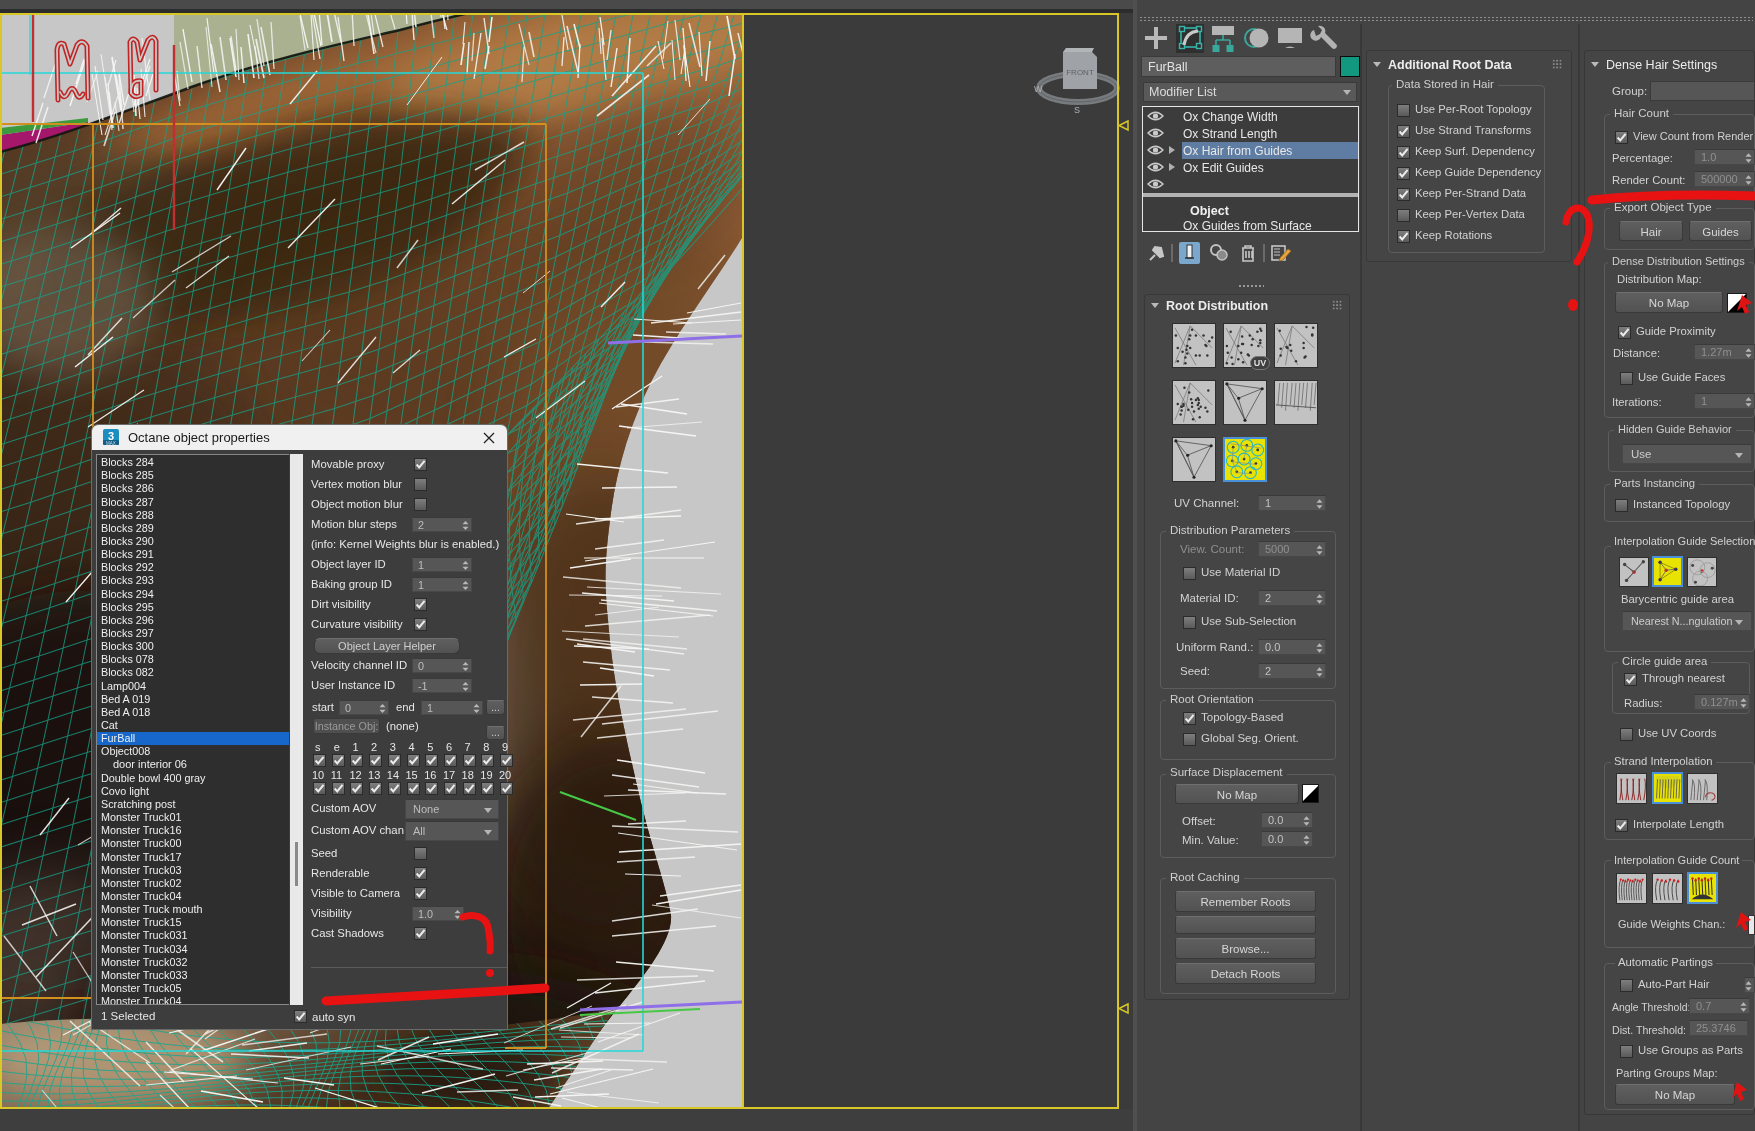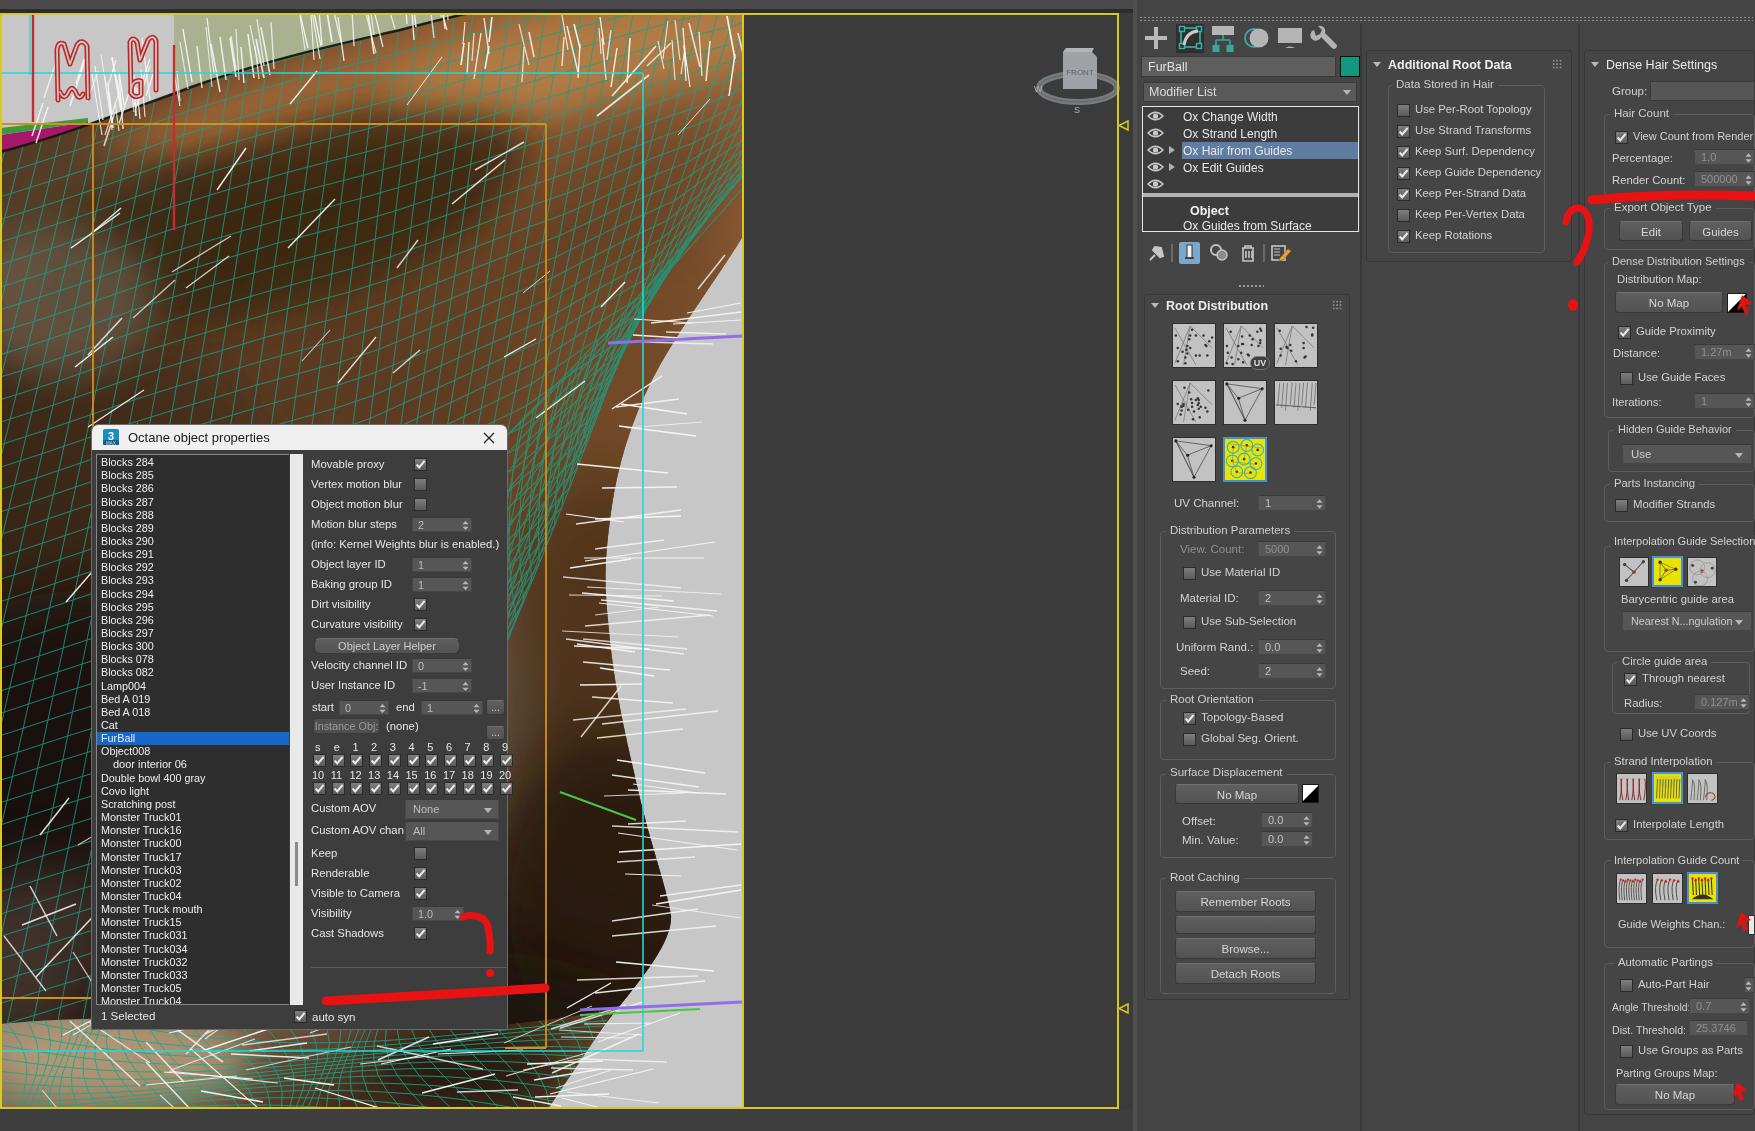--- a/index.html
+++ b/index.html
@@ -1001,21 +1001,21 @@
 <div class="lb" style="left:1612px;top:174px;font-size:11.3px;color:#d2d2d2;">Render Count:</div>
 <div class="fld" style="left:1694px;top:171px;width:61px;height:16px">
     <span style="position:absolute;left:6px;top:1px;font-size:11px;color:#8f8f8f">500000</span>
     <svg width="9" height="16" viewBox="0 0 9 16" preserveAspectRatio="none" style="position:absolute;right:1px;top:1px;height:14px">
       <path d="M4.5,2.5 L7.5,6.5 L1.5,6.5 Z" fill="#b8b8b8"></path>
       <path d="M4.5,13.5 L7.5,9.5 L1.5,9.5 Z" fill="#b8b8b8"></path>
     </svg>
   </div>
 <div class="grp" style="left:1604px;top:208px;width:151px;height:42px"></div>
 <div class="lb" style="left:1610px;top:201px;font-size:11.5px;color:#cfcfcf;background:#454545;padding:0 4px">Export Object Type</div>
-<div class="btn" style="left:1619px;top:221px;width:64px;height:20px;font-size:11.5px;color:#d6d6d6;line-height:20px">Edit</div>
+<div class="btn" style="left:1619px;top:221px;width:64px;height:20px;font-size:11.5px;color:#d6d6d6;line-height:20px">Hair</div>
 <div class="btn" style="left:1689px;top:221px;width:63px;height:20px;font-size:11.5px;color:#d6d6d6;line-height:20px">Guides</div>
 <div class="grp" style="left:1604px;top:262px;width:151px;height:156px"></div>
 <div class="lb" style="left:1608px;top:255px;font-size:11px;color:#cfcfcf;background:#454545;padding:0 4px">Dense Distribution Settings</div>
 <div class="lb" style="left:1617px;top:273px;font-size:11.3px;color:#d2d2d2;">Distribution Map:</div>
 <div class="btn" style="left:1615px;top:292px;width:108px;height:21px;font-size:11.5px;color:#d6d6d6;line-height:21px">No Map</div>
 <div style="position:absolute;left:1727px;top:293px;width:20px;height:20px;background:linear-gradient(135deg,#ffffff 49%,#000000 51%);border:1px solid #1a1a1a"></div>
 <div class="cbx" style="left:1618px;top:326px;width:13px;height:13px">
     <svg width="13" height="13" viewBox="0 0 13 13" style="position:absolute;left:-1px;top:-1px">
       <path d="M2.6,6.5 L5.2,9.4 L10.6,2.8" fill="none" stroke="#ececec" stroke-width="2"></path>
     </svg>
@@ -1041,21 +1041,21 @@
   </div>
 <div class="grp" style="left:1608px;top:430px;width:147px;height:42px"></div>
 <div class="lb" style="left:1614px;top:423px;font-size:11px;color:#cfcfcf;background:#454545;padding:0 4px">Hidden Guide Behavior</div>
 <div class="fld" style="left:1622px;top:444px;width:130px;height:20px">
     <span style="position:absolute;left:8px;top:3px;font-size:11.5px;color:#cccccc">Use</span>
     <span class="dar" style="right:8px;top:8px"></span>
   </div>
 <div class="grp" style="left:1604px;top:484px;width:151px;height:38px"></div>
 <div class="lb" style="left:1610px;top:477px;font-size:11.3px;color:#cfcfcf;background:#454545;padding:0 4px">Parts Instancing</div>
 <div class="cbx" style="left:1615px;top:499px;width:13px;height:13px"></div>
-<div class="lb" style="left:1633px;top:498px;font-size:11.3px;color:#d2d2d2">Modifier Strands</div>
+<div class="lb" style="left:1633px;top:498px;font-size:11.3px;color:#d2d2d2">Instanced Topology</div>
 <div class="grp" style="left:1604px;top:546px;width:151px;height:106px"></div>
 <div class="lb" style="left:1610px;top:539px;font-size:11.5px;color:#cfcfcf;background:#454545;padding:0 4px"></div>
 <div class="lb" style="left:1611px;top:535px;font-size:11px;color:#d2d2d2;background:#454545;padding:0 3px">Interpolation Guide Selection</div>
 <svg width="30" height="30" viewBox="0 0 30 30" style="position:absolute;left:1619px;top:557px;background:#c2c2c2;border:1px solid #2e2e2e">
     <circle cx="15" cy="15" r="2" fill="#d02020"></circle>
     <path d="M15,15 L5,7 M15,15 L7,24 M15,15 L24,5" stroke="#555" stroke-width="1.1"></path>
     <circle cx="5" cy="7" r="1.8" fill="#444"></circle>
     <circle cx="7" cy="24" r="1.8" fill="#444"></circle>
     <circle cx="25" cy="4" r="1.8" fill="#444"></circle>
   </svg>
@@ -1503,21 +1503,21 @@
     <div class="lb" style="left:219px;top:377px;font-size:11.3px;color:#e6e6e6">Custom AOV</div>
     <div class="fld" style="left:313px;top:374px;width:94px;height:20px">
       <span style="position:absolute;left:7px;top:3px;font-size:11px;color:#bdbdbd">None</span>
       <span class="dar" style="right:6px;top:8px"></span>
     </div>
     <div class="lb" style="left:219px;top:399px;font-size:11.3px;color:#e6e6e6">Custom AOV chan.</div>
     <div class="fld" style="left:313px;top:396px;width:94px;height:20px">
       <span style="position:absolute;left:7px;top:3px;font-size:11px;color:#bdbdbd">All</span>
       <span class="dar" style="right:6px;top:8px"></span>
     </div>
-    <div class="lb" style="left:219px;top:422px;font-size:11.3px;color:#e6e6e6">Keep</div>
+    <div class="lb" style="left:219px;top:422px;font-size:11.3px;color:#e6e6e6">Seed</div>
     <div class="cbx" style="left:322px;top:422px;width:13px;height:13px"></div>
     <div class="lb" style="left:219px;top:442px;font-size:11.3px;color:#e6e6e6">Renderable</div>
     <div class="cbx" style="left:322px;top:442px;width:13px;height:13px">
       <svg width="13" height="13" viewBox="0 0 13 13" style="position:absolute;left:-1px;top:-1px">
         <path d="M2.6,6.5 L5.2,9.4 L10.6,2.8" fill="none" stroke="#ececec" stroke-width="2"></path>
       </svg>
     </div>
     <div class="lb" style="left:219px;top:462px;font-size:11.3px;color:#e6e6e6">Visible to Camera</div>
     <div class="cbx" style="left:322px;top:462px;width:13px;height:13px">
       <svg width="13" height="13" viewBox="0 0 13 13" style="position:absolute;left:-1px;top:-1px">

